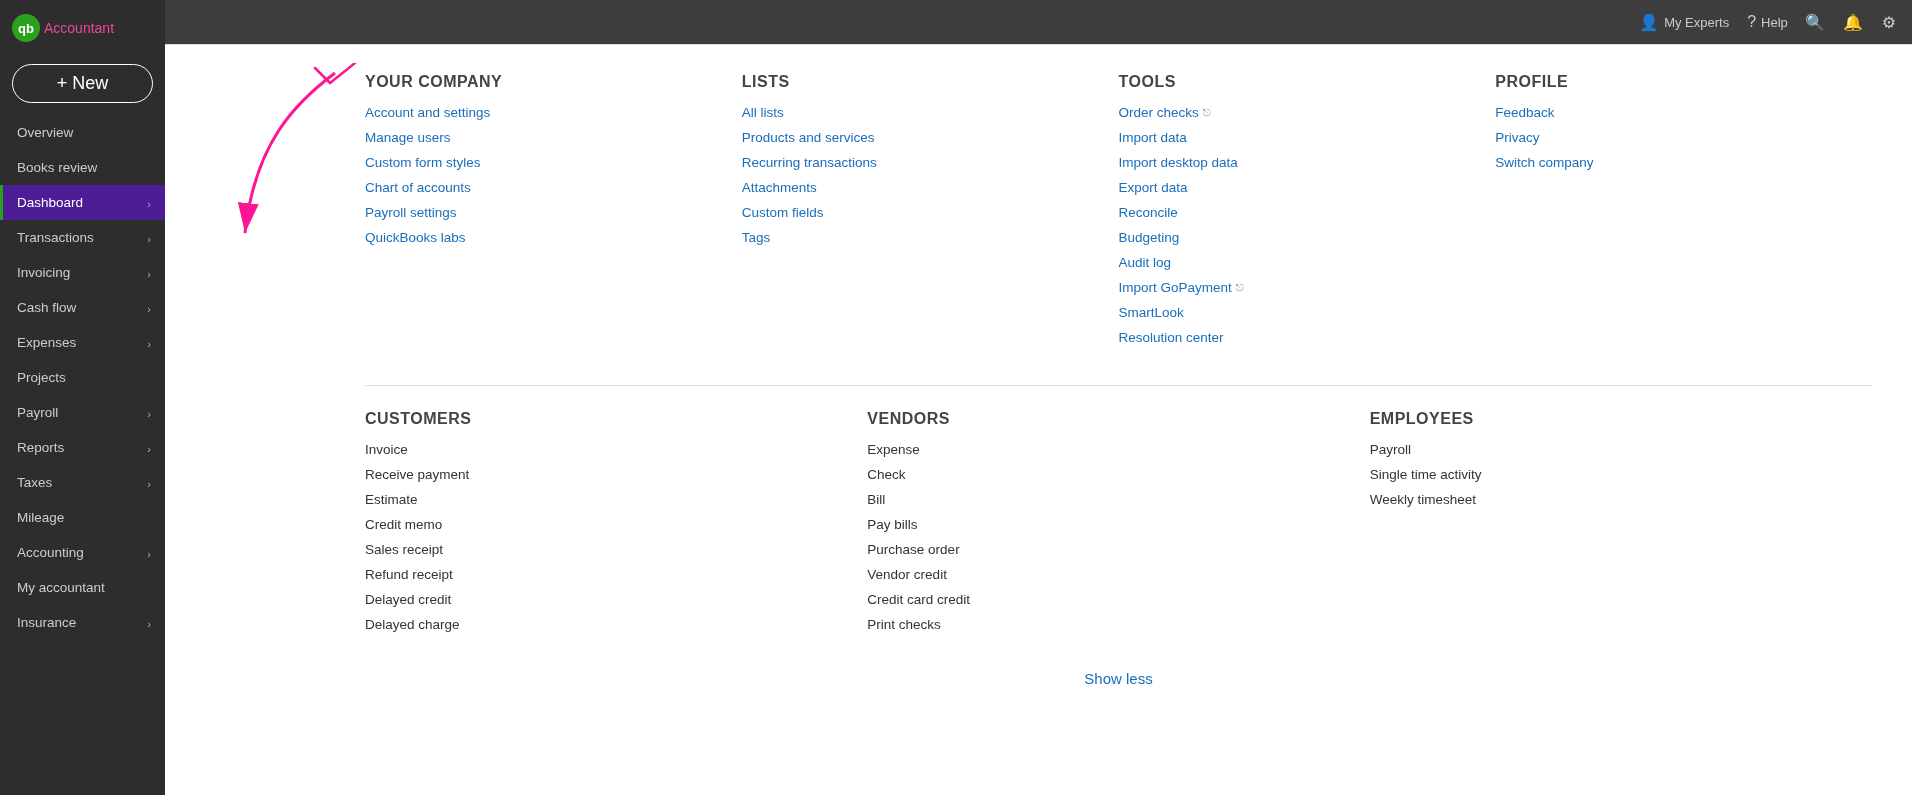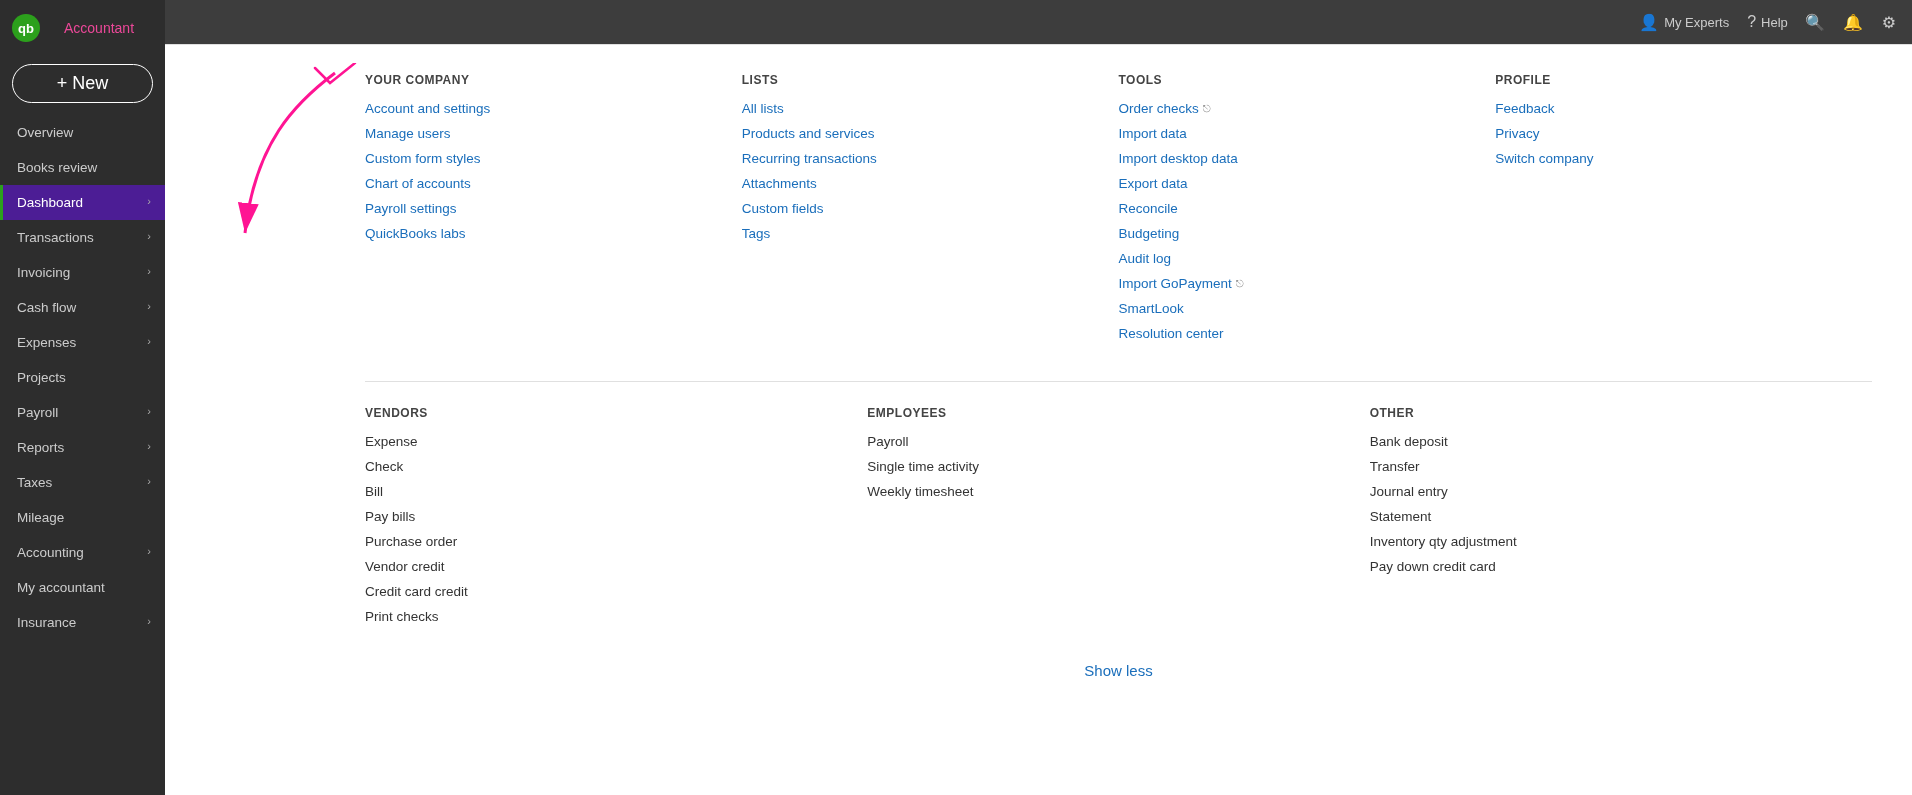--- a/index.html
+++ b/index.html
@@ -13,21 +13,21 @@
       display: flex;
       flex-direction: column;
       flex-shrink: 0;
       height: 100%;
       overflow-y: auto;
     }
     .sidebar-logo {
       display: flex;
       align-items: center;
       padding: 14px 12px;
-      gap: 24px;
+      gap: 4px;
     }
     .qb-logo {
       width: 28px;
       height: 28px;
       background: #2ca01c;
       border-radius: 50%;
       display: flex; align-items: center; justify-content: center;
       color: white;
       font-weight: bold;
       font-size: 13px;
@@ -47,21 +47,21 @@
       font-size: 18px;
       cursor: pointer;
       display: flex;
       align-items: center;
       justify-content: center;
       gap: 4px;
     }
     .sidebar-nav { flex: 1; }
     .nav-item {
       display: flex;
-      align-items: flex-start;
+      align-items: flex-end;
       justify-content: space-between;
       padding: 10px 14px;
       font-size: 13.5px;
       color: #ccc;
       cursor: pointer;
       border-left: 3px solid transparent;
     }
     .nav-item.active { background: #4c1d95; color: #fff; border-left: 3px solid #2ca01c; font-weight: 400; }
     .nav-item .chevron { font-size: 11px; color: #aaa; }
 
@@ -111,21 +111,21 @@
       gap: 0;
       margin-bottom: 30px;
     }
 
     .dropdown-section {
       flex: 1;
       padding-right: 20px;
     }
 
     .section-header {
-      font-size: 12px;
+      font-size: 16px;
       font-weight: 700;
       color: #444;
       letter-spacing: 0.5px;
       text-transform: uppercase;
       margin-bottom: 14px;
     }
 
     .section-item {
       font-size: 13.5px;
       color: #1a6ebb;
@@ -310,47 +310,49 @@
       <div class="dropdown-section">
         <div class="section-header">PROFILE</div>
         <div class="section-item">Feedback</div>
         <div class="section-item">Privacy</div>
         <div class="section-item">Switch company</div>
       </div>
     </div>
 
     <div class="create-sections">
 
+      <div class="create-col">
+        <div class="section-header">CUSTOMERS</div>
+        <div class="section-item black">Invoice</div>
+        <div class="section-item black">Receive payment</div>
+        <div class="section-item black">Estimate</div>
+        <div class="section-item black">Credit memo</div>
+        <div class="section-item black">Sales receipt</div>
+        <div class="section-item black">Refund receipt</div>
+        <div class="section-item black">Delayed credit</div>
+        <div class="section-item black">Delayed charge</div>
+      </div>
 
       <div class="create-col">
         <div class="section-header">VENDORS</div>
         <div class="section-item black">Expense</div>
         <div class="section-item black">Check</div>
         <div class="section-item black">Bill</div>
         <div class="section-item black">Pay bills</div>
         <div class="section-item black">Purchase order</div>
         <div class="section-item black">Vendor credit</div>
         <div class="section-item black">Credit card credit</div>
         <div class="section-item black">Print checks</div>
       </div>
 
       <div class="create-col">
         <div class="section-header">EMPLOYEES</div>
         <div class="section-item black">Payroll</div>
         <div class="section-item black">Single time activity</div>
         <div class="section-item black">Weekly timesheet</div>
       </div>
 
-      <div class="create-col">
-        <div class="section-header">OTHER</div>
-        <div class="section-item black">Bank deposit</div>
-        <div class="section-item black">Transfer</div>
-        <div class="section-item black">Journal entry</div>
-        <div class="section-item black">Statement</div>
-        <div class="section-item black">Inventory qty adjustment</div>
-        <div class="section-item black">Pay down credit card</div>
-      </div>
     </div>
 
     <div class="show-less">Show less</div>
 
   </div>
 </div>
 
 </body></html>

